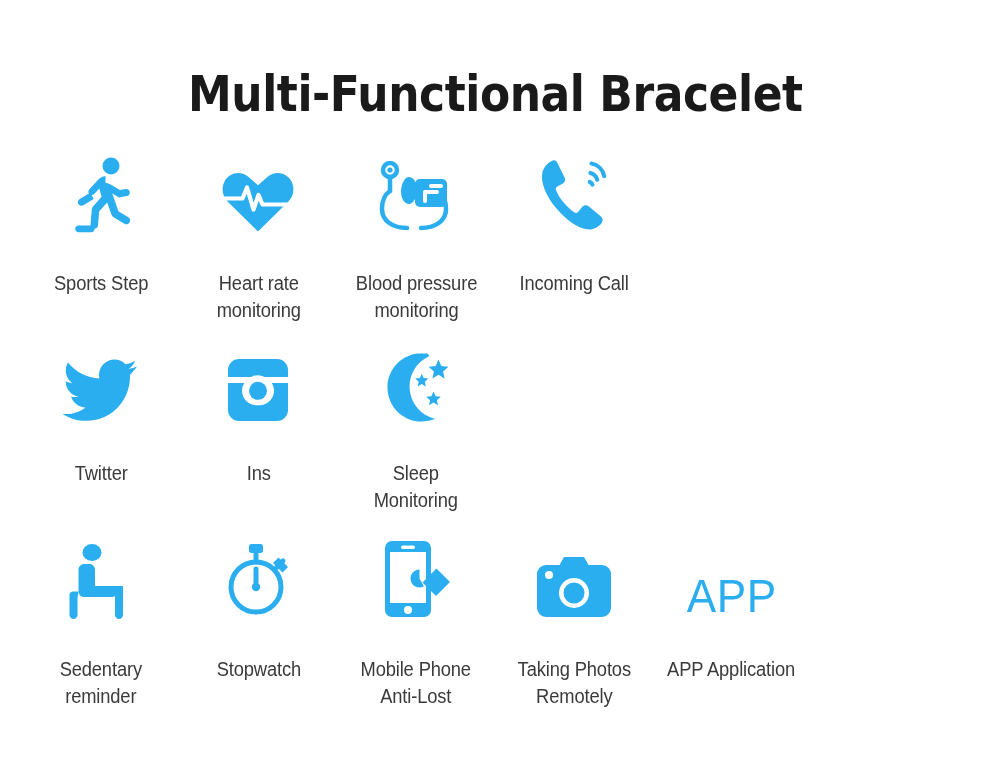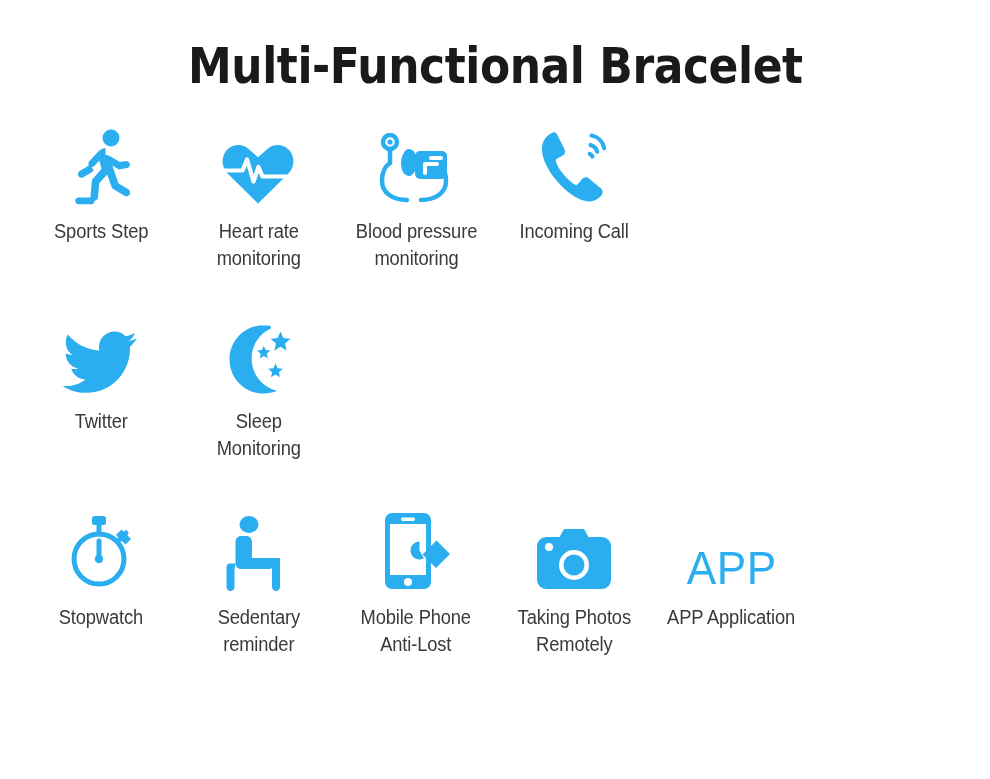--- a/index.html
+++ b/index.html
@@ -21,21 +21,21 @@
     height: 779px;
     background: #ffffff;
     position: relative;
     display: flex;
     flex-direction: column;
   }
 
   
   .title-wrap {
     width: 100%;
-    padding-top: 40px;
+    padding-top: 68px;
     text-align: center;
   }
 
   .page-title {
     font-family: "DejaVu Sans", "Liberation Sans", sans-serif;
     font-size: 50px;
     font-weight: 700;
     letter-spacing: -0.5px;
     color: #1a1a1a;
     line-height: 1.05;
@@ -61,20 +61,21 @@
 
   .row-1 { height: 190px; }
   .row-2 { height: 196px; }
   .row-3 { height: 190px; }
 
   .cell {
     display: flex;
     flex-direction: column;
     align-items: center;
     justify-content: flex-start;
+    gap: 24px;
   }
 
   .icon-box {
     height: 78px;
     display: flex;
     align-items: flex-end;
     justify-content: flex-end;
   }
 
   .icon-box svg {
@@ -195,20 +196,33 @@
 
       <div class="cell">
         <div class="icon-box">
           <svg width="76" height="66" viewBox="0 0 76 66">
             <path fill="#2BAEF0" d="M74 9.6c-2.7 1.2-5.6 2-8.6 2.4 3.1-1.9 5.5-4.8 6.6-8.3-2.9 1.7-6.1 2.9-9.5 3.6C59.8 4.4 55.8 2.6 51.4 2.6c-8.5 0-15.4 6.9-15.4 15.4 0 1.2.1 2.4.4 3.5C23.6 20.8 12.4 14.8 4.9 5.6c-1.3 2.3-2.1 5-2.1 7.8 0 5.3 2.7 10 6.9 12.8-2.5-.1-4.9-.8-7-1.9v.2c0 7.5 5.3 13.7 12.4 15.1-1.3.4-2.7.5-4.1.5-1 0-2-.1-2.9-.3 2 6.1 7.7 10.6 14.4 10.7-5.3 4.1-11.9 6.6-19.2 6.6-1.2 0-2.5-.1-3.7-.2 6.8 4.4 14.9 6.9 23.6 6.9 28.3 0 43.8-23.5 43.8-43.8l-.1-2C69.4 15.3 72 12.7 74 9.6z"></path>
           </svg>
         </div>
         <div class="cell-label">Twitter</div>
       </div>
 
+      <div class="cell">
+        <div class="icon-box">
+          <svg width="64" height="66" viewBox="0 0 64 66">
+            <g fill="#2BAEF0">
+              <path d="M13 2h38a11 11 0 0 1 11 11v7H38.8a14.5 14.5 0 0 0-13.6 0H2v-7A11 11 0 0 1 13 2zm0 0"></path>
+              <path d="M2 26h16.3a14.4 14.4 0 0 0-2.3 7.8c0 8 6.5 14.5 14.5 14.5h3c8 0 14.5-6.5 14.5-14.5 0-2.8-.8-5.5-2.3-7.8H62v27a11 11 0 0 1-11 11H13A11 11 0 0 1 2 53V26z"></path>
+              <circle cx="32" cy="33.8" r="9"></circle>
+              <rect x="47" y="8" width="9" height="8" rx="2.2"></rect>
+            </g>
+          </svg>
+        </div>
+        <div class="cell-label">Ins</div>
+      </div>
 
 
       <div class="cell">
         <div class="icon-box">
           <svg width="74" height="72" viewBox="0 0 74 72">
             <g fill="#2BAEF0">
               <path d="M38.5 2.5C21.5 4.6 8.5 19 8.5 36.4c0 18.9 15.3 34.2 34.2 34.2 4.8 0 9.3-1 13.4-2.8-14.6-3.5-25.5-16.6-25.5-32.3 0-13.5 8-25.1 19.6-30.3-.5-1.4-1-2.1-1.7-2.7z"></path>
               <path d="M59.5 8.5 62.3 15l7.1.7-5.3 4.8 1.5 7-6.1-3.7-6.1 3.7 1.5-7L49.6 15.7l7.1-.7L59.5 8.5z"></path>
               <path d="M42.8 22.8l1.9 4.3 4.7.5-3.5 3.2 1 4.6-4.1-2.5-4.1 2.5 1-4.6-3.5-3.2 4.7-.5 1.9-4.3z"></path>
               <path d="M54.5 40.5l2.1 4.7 5.2.5-3.9 3.5 1.1 5.1-4.5-2.7-4.5 2.7 1.1-5.1-3.9-3.5 5.2-.5 2.1-4.7z"></path>
@@ -216,20 +230,35 @@
           </svg>
         </div>
         <div class="cell-label">Sleep
 Monitoring</div>
       </div>
 
 
     </div>
 
     <div class="row row-3">
+
+      <div class="cell">
+        <div class="icon-box">
+          <svg width="66" height="76" viewBox="0 0 66 76">
+            <g fill="#2BAEF0">
+              <ellipse cx="24" cy="9.5" rx="9.5" ry="8.5"></ellipse>
+              <path d="M16 21c-3 0-5.5 2.5-5.5 5.5v22c0 3 2.5 5.5 5.5 5.5h28c3 0 5.5-2.5 5.5-5.5S47 43 44 43H27V26.5C27 23.5 24.5 21 21.5 21H16z"></path>
+              <path d="M43 43h12v29c0 2.2-1.8 4-4 4s-4-1.8-4-4V52H43v-9z"></path>
+              <path d="M10.5 48.5H5c-2 0-3.5 1.5-3.5 3.5v20c0 2.2 1.8 4 4 4s4-1.8 4-4V54.5l1-6z"></path>
+            </g>
+          </svg>
+        </div>
+        <div class="cell-label">Sedentary
+reminder</div>
+      </div>
 
       <div class="cell">
         <div class="icon-box">
           <svg width="72" height="78" viewBox="0 0 72 78">
             <g fill="none" stroke="#2BAEF0" stroke-width="5" stroke-linecap="round" stroke-linejoin="round">
               <circle cx="34" cy="46" r="25"></circle>
               <path d="M34 28v19"></path>
               <path d="M34 13v8"></path>
               <path d="M54.5 26.5 61 20"></path>
             </g>
@@ -238,35 +267,20 @@
               <path d="M56.5 16.5 66 26l-5.5 5.5L51 22l5.5-5.5z"></path>
               <circle cx="34" cy="46" r="4.2"></circle>
             </g>
           </svg>
         </div>
         <div class="cell-label">Stopwatch</div>
       </div>
 
       <div class="cell">
         <div class="icon-box">
-          <svg width="66" height="76" viewBox="0 0 66 76">
-            <g fill="#2BAEF0">
-              <ellipse cx="24" cy="9.5" rx="9.5" ry="8.5"></ellipse>
-              <path d="M16 21c-3 0-5.5 2.5-5.5 5.5v22c0 3 2.5 5.5 5.5 5.5h28c3 0 5.5-2.5 5.5-5.5S47 43 44 43H27V26.5C27 23.5 24.5 21 21.5 21H16z"></path>
-              <path d="M43 43h12v29c0 2.2-1.8 4-4 4s-4-1.8-4-4V52H43v-9z"></path>
-              <path d="M10.5 48.5H5c-2 0-3.5 1.5-3.5 3.5v20c0 2.2 1.8 4 4 4s4-1.8 4-4V54.5l1-6z"></path>
-            </g>
-          </svg>
-        </div>
-        <div class="cell-label">Sedentary
-reminder</div>
-      </div>
-
-      <div class="cell">
-        <div class="icon-box">
           <svg width="74" height="80" viewBox="0 0 74 80">
             <g fill="#2BAEF0">
               <rect x="6" y="2" width="46" height="76" rx="7"></rect>
             </g>
             <rect x="11" y="13" width="36" height="51" fill="#ffffff"></rect>
             <rect x="22" y="6.5" width="14" height="3.4" rx="1.7" fill="#ffffff"></rect>
             <circle cx="29" cy="71" r="4" fill="#ffffff"></circle>
             <g fill="#2BAEF0">
               <path d="M40.5 30.5c-5 0-9 4-9 9s4 9 9 9c1.6 0 3.1-.4 4.4-1.2l-4.4-7.8v-9z"></path>
               <path d="M57.5 29.5 71 43 57 57 43.5 43.5 57.5 29.5z"></path>

